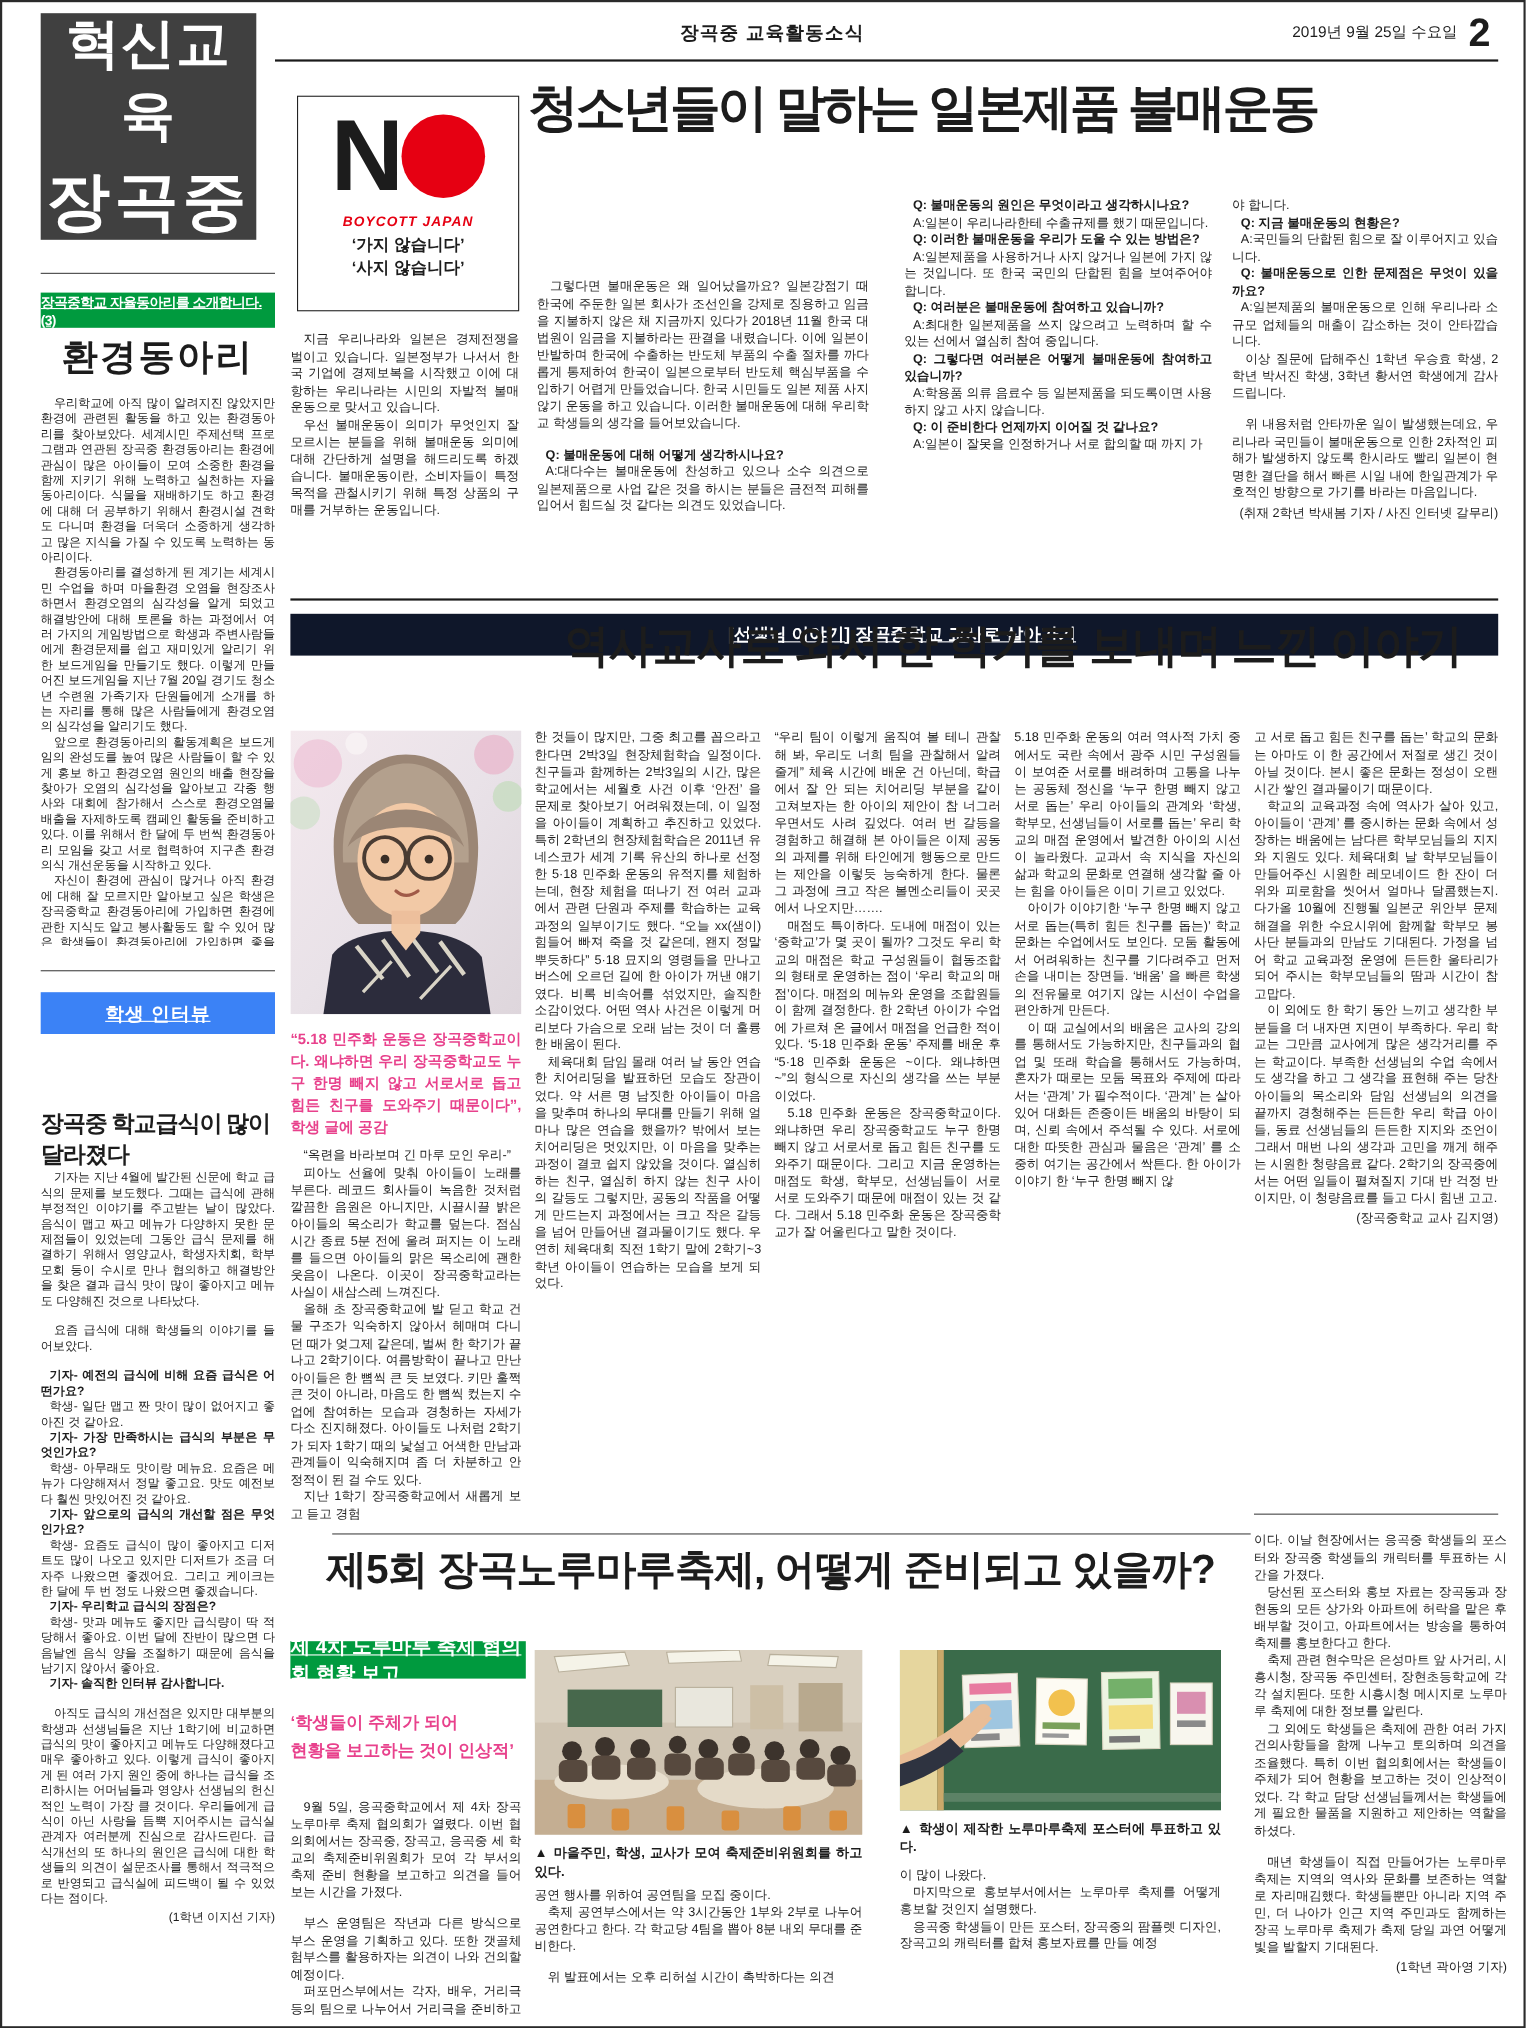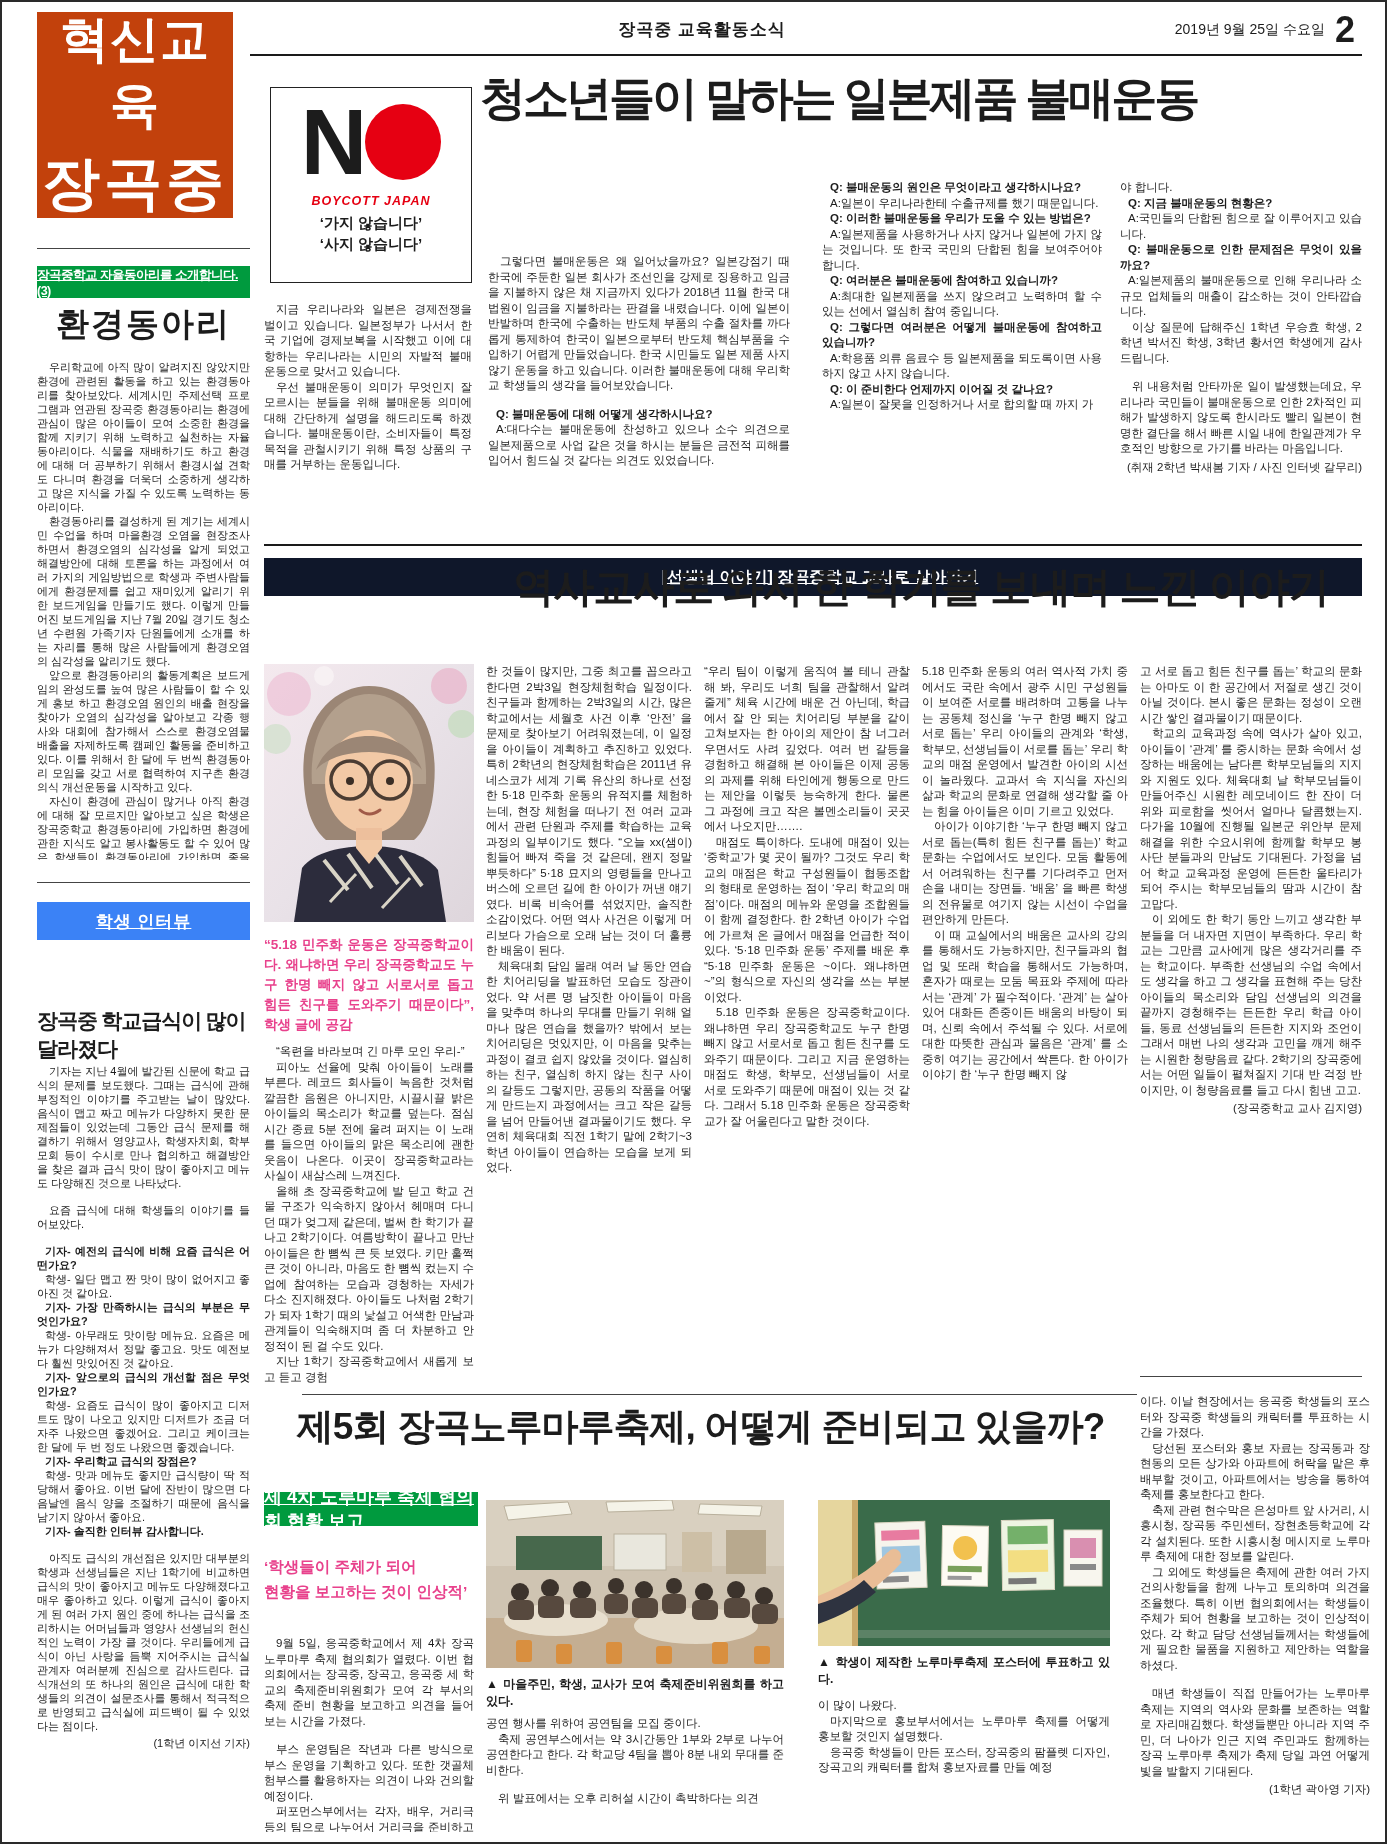--- a/index.html
+++ b/index.html
@@ -6,21 +6,21 @@
   .page{
     position:relative;width:1387px;height:1844px;background:#fff;
     border:2px solid #2a2a2a;box-sizing:border-box;overflow:hidden;
     font-family:"Liberation Sans","DejaVu Sans",sans-serif;color:#1c1c1c;
   }
   .abs{position:absolute;}
   .rule{position:absolute;background:#1a1a1a;height:2px;}
   .rule.thin{height:1px;background:#444;}
 
   
-  .masthead{position:absolute;left:35px;top:10px;width:196px;height:206px;background:#c2410c;
+  .masthead{position:absolute;left:35px;top:10px;width:196px;height:206px;background:#404040;
     color:#fff;text-align:center;display:flex;flex-direction:column;justify-content:center;gap:6px;}
   .masthead .m1{font-size:49px;font-weight:900;letter-spacing:1px;}
   .masthead .m2{font-size:58px;font-weight:900;letter-spacing:4px;}
   .header-title{position:absolute;left:500px;top:16px;width:400px;text-align:center;font-size:17px;font-weight:bold;letter-spacing:1px;}
   .header-date{position:absolute;right:30px;top:10px;display:flex;align-items:center;gap:10px;font-size:14px;}
   .header-date .pageno{font-size:36px;font-weight:bold;line-height:36px;}
 
   
   .banner{position:absolute;color:#fff;font-weight:bold;display:flex;align-items:center;text-decoration:underline;}
   .banner.green{background:#009a3e;justify-content:center;}

